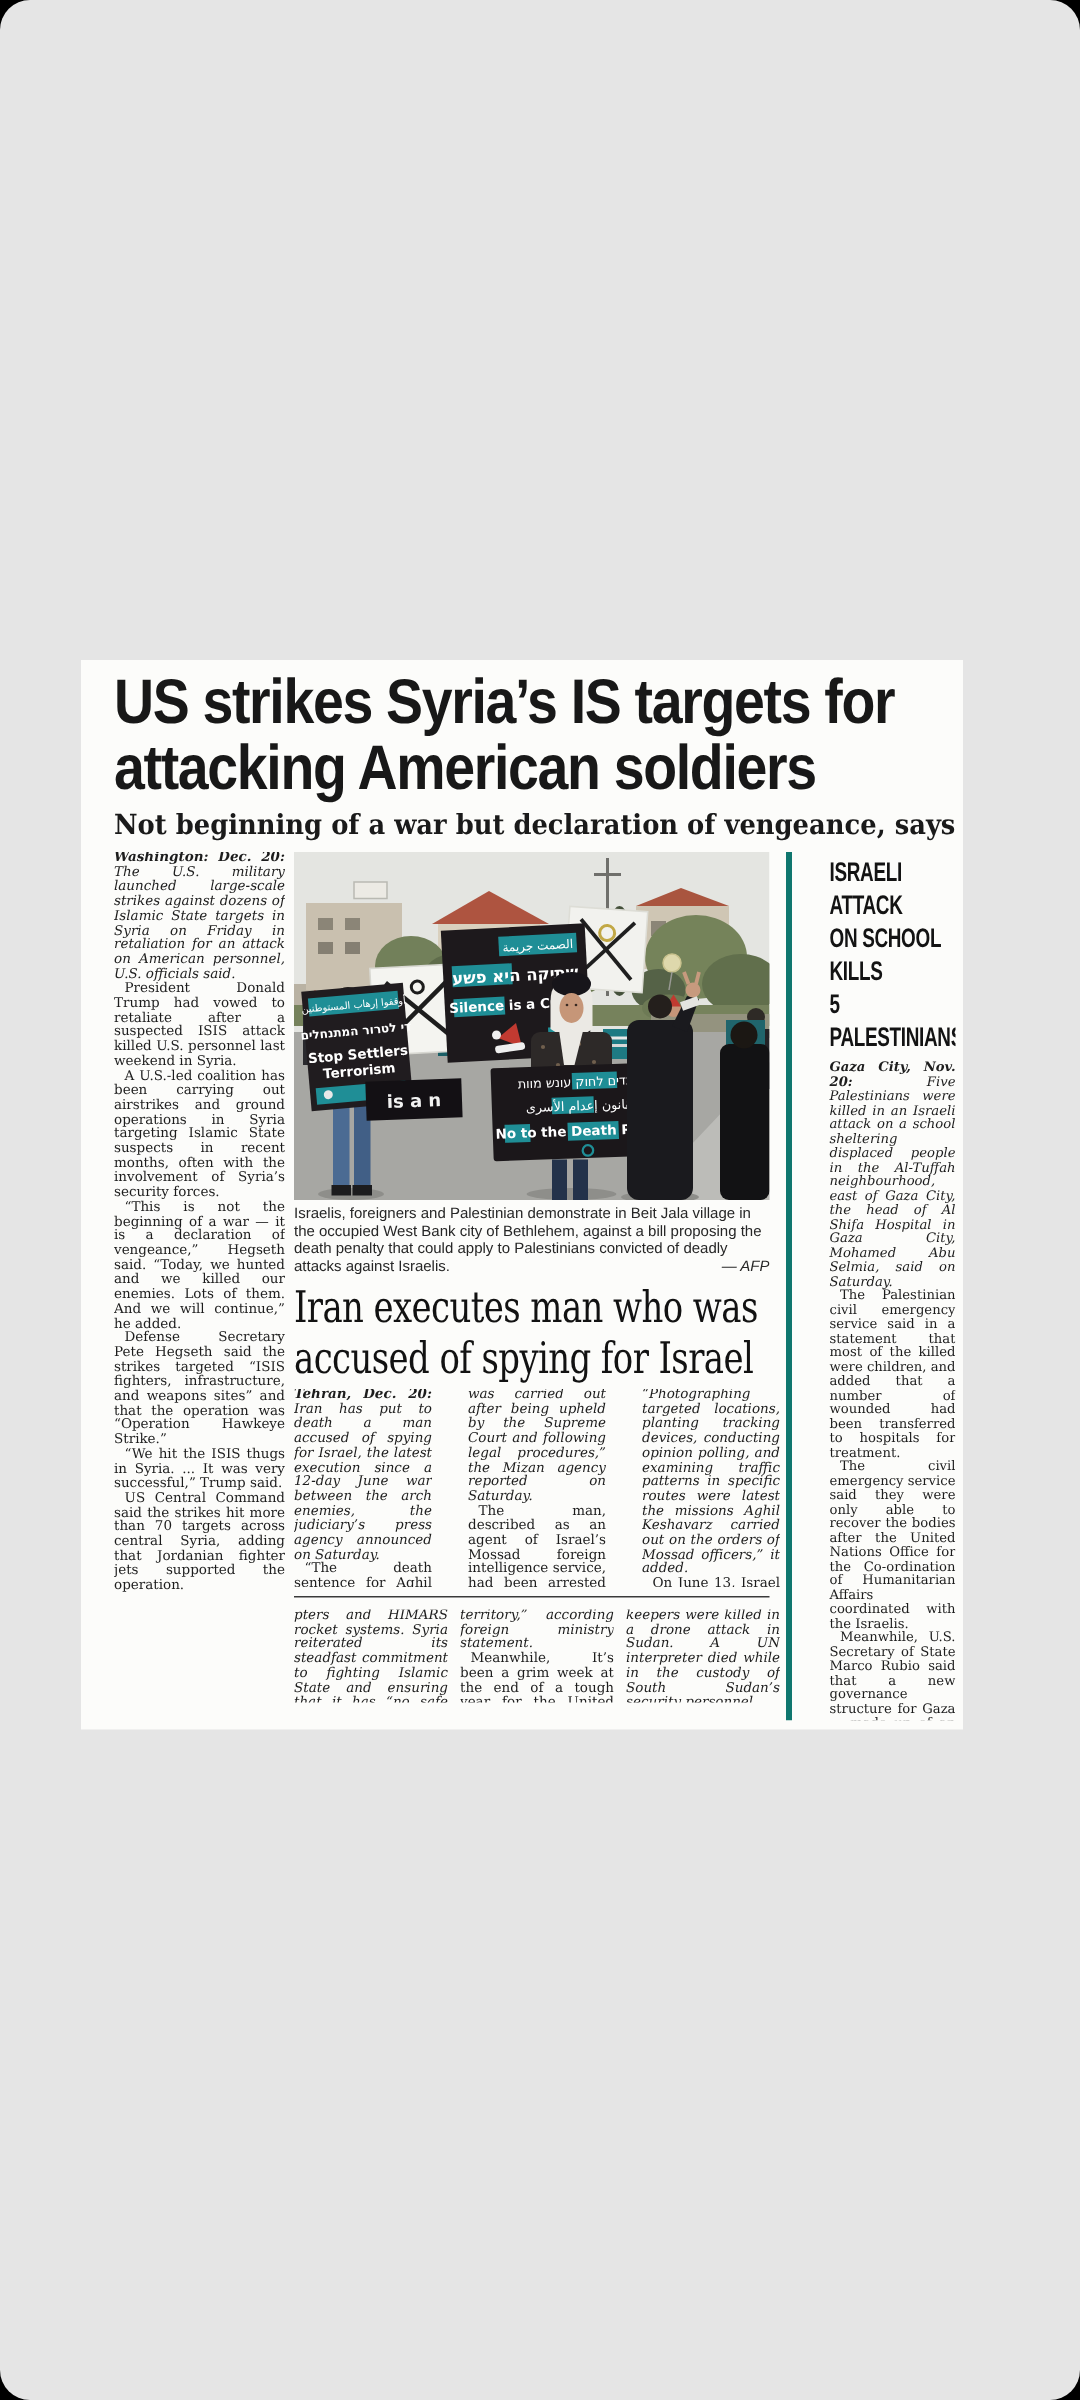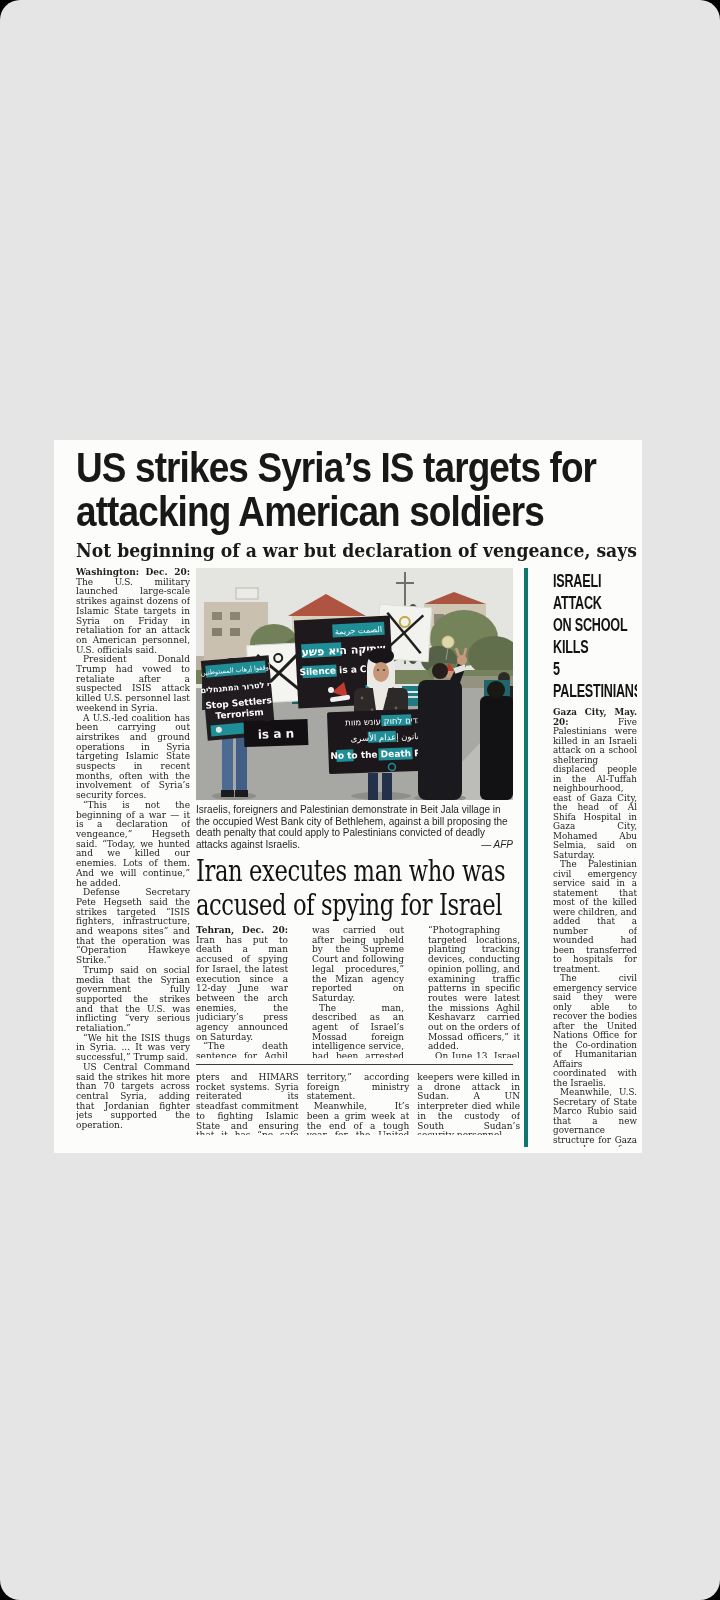--- a/index.html
+++ b/index.html
@@ -11,21 +11,21 @@
   .hl{font-family:"Liberation Sans", sans-serif;font-weight:800;color:#181818;
       font-size:42px;line-height:44px;letter-spacing:-1px;margin:0;
       transform:scaleX(0.88);transform-origin:0 0;width:114%;white-space:pre-line;}
   .sub{font-weight:700;font-size:18.5px;line-height:22px;margin:6px 0 0;color:#1a1a1a;
        transform:scaleX(0.93);transform-origin:0 0;width:108%;white-space:nowrap;}
   .cols{display:flex;margin-top:6px;height:579px;overflow:hidden;}
   .col-left{width:114px;flex:none;overflow:hidden;}
   .center{width:324px;flex:none;margin-left:6px;overflow:hidden;}
   .col-right{flex:1;margin-left:4px;border-left:4px solid #0f766e;padding-left:25px;overflow:hidden;}
   .bodytext p{margin:0;font-size:9px;line-height:9.7px;text-align:justify;text-indent:7px;}
-  .bodytext p.np{text-indent:0;}
+  .bodytext p.np{text-indent:0;font-style:italic;}
   .bodytext b{font-weight:700;}
   .col-right p{font-size:8.8px;line-height:9.5px;}
   .photo{display:block;width:317px;height:232px;}
   .caption{font-family:"Liberation Sans", sans-serif;font-size:10px;line-height:11.5px;
            color:#262626;margin:4px 0 0;width:317px;height:46px;overflow:hidden;text-align:left;}
   .credit{float:right;font-style:italic;}
   .iran-hl{font-weight:500;font-size:29px;line-height:34px;letter-spacing:-0.5px;color:#121212;
            margin:4px 0 4px;transform:scaleX(0.78);transform-origin:0 0;width:128%;white-space:pre-line;}
   .iran-cols,.strip{display:flex;gap:8px;overflow:hidden;}
   .iran-cols{height:132px;gap:24px;}
@@ -49,21 +49,20 @@
     </article>
 
     <div class="cols">
 
       <div class="col-left bodytext">
         <p class="np"><b>Washington: Dec. 20:</b> <span>The U.S. military launched large-scale strikes against dozens of Islamic State targets in Syria on Friday in retaliation for an attack on American personnel, U.S. officials said.</span></p>
         <p>President Donald Trump had vowed to retaliate after a suspected ISIS attack killed U.S. personnel last weekend in Syria.</p>
         <p>A U.S.-led coalition has been carrying out airstrikes and ground operations in Syria targeting Islamic State suspects in recent months, often with the involvement of Syria’s security forces.</p>
         <p>“This is not the beginning of a war — it is a declaration of vengeance,” Hegseth said. “Today, we hunted and we killed our enemies. Lots of them. And we will continue,” he added.</p>
         <p>Defense Secretary Pete Hegseth said the strikes targeted “ISIS fighters, infrastructure, and weapons sites” and that the operation was “Operation Hawkeye Strike.”</p>
-        <p>Trump said on social media that the Syrian government fully supported the strikes and that the U.S. was inflicting “very serious retaliation.”</p>
         <p>“We hit the ISIS thugs in Syria. ... It was very successful,” Trump said.</p>
         <p>US Central Command said the strikes hit more than 70 targets across central Syria, adding that Jordanian fighter jets supported the operation.</p>
 
       </div>
 
       <div class="center">
 
         <svg class="photo" viewBox="0 0 317 232" xmlns="http://www.w3.org/2000/svg">
           <g>
             <rect x="0" y="0" width="317" height="122" fill="#e4e5e1"></rect>
@@ -275,21 +274,21 @@
             <p class="np"><span>keepers were killed in a drone attack in Sudan. A UN interpreter died while in the custody of South Sudan’s security personnel.</span> </p>
           </div>
         </div>
 
       </div>
 
       <div class="col-right bodytext">
         <h4 class="side-hl">ISRAELI ATTACK
 ON SCHOOL KILLS
 5 PALESTINIANS</h4>
-        <p class="np"><b>Gaza City, May. 20:</b> <span>Five Palestinians were killed in an Israeli attack on a school sheltering displaced people in the Al-Tuffah neighbourhood, east of Gaza City, the head of Al Shifa Hospital in Gaza City, Mohamed Abu Selmia, said on Saturday.</span></p>
+        <p class="np"><b>Gaza City, Nov. 20:</b> <span>Five Palestinians were killed in an Israeli attack on a school sheltering displaced people in the Al-Tuffah neighbourhood, east of Gaza City, the head of Al Shifa Hospital in Gaza City, Mohamed Abu Selmia, said on Saturday.</span></p>
         <p>The Palestinian civil emergency service said in a statement that most of the killed were children, and added that a number of wounded had been transferred to hospitals for treatment.</p>
         <p>The civil emergency service said they were only able to recover the bodies after the United Nations Office for the Co-ordination of Humanitarian Affairs coordinated with the Israelis.</p>
         <p>Meanwhile, U.S. Secretary of State Marco Rubio said that a new governance structure for Gaza — made up of an international board and a group of Palestinian technocrats — would be in place soon, followed by the deployment of foreign troops, as the U.S. hopes to cement a fragile ceasefire in Israel’s war in the Palestinian enclave.</p>
         <p><span>Rubio, speaking at a year-end news conference, said the status quo was not sustainable in Gaza, where Israel has continued to strike Hamas targets while the militant group has reasserted its control since the October peace agreement brokered by President Donald Trump’s administration. Rubio said progress had been made recently on identifying Palestinians to join the technocratic group.</span> </p>
       </div>
 
     </div>
   </div>
 </div>
 

